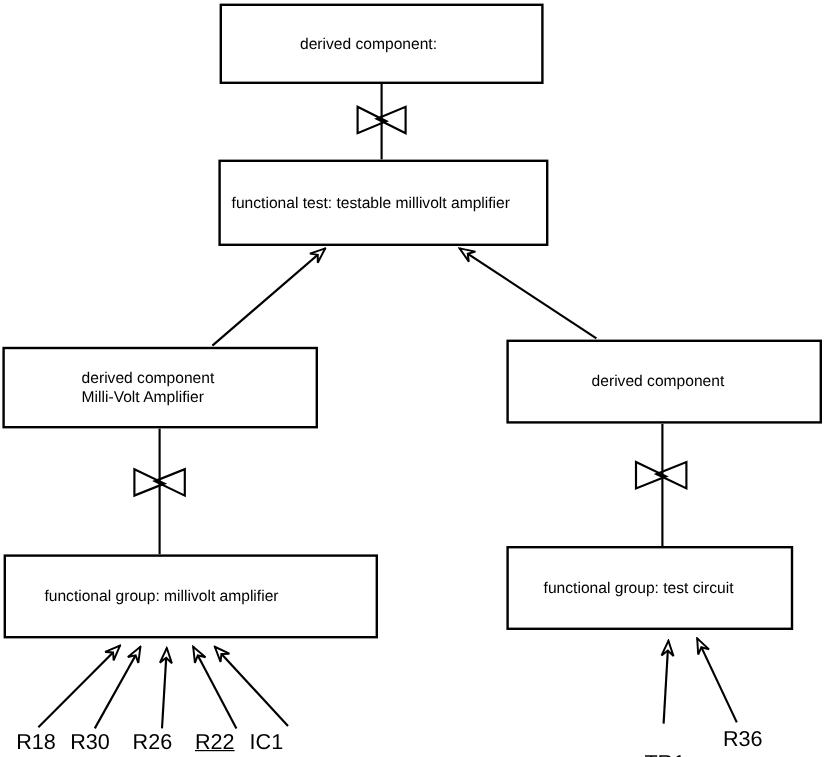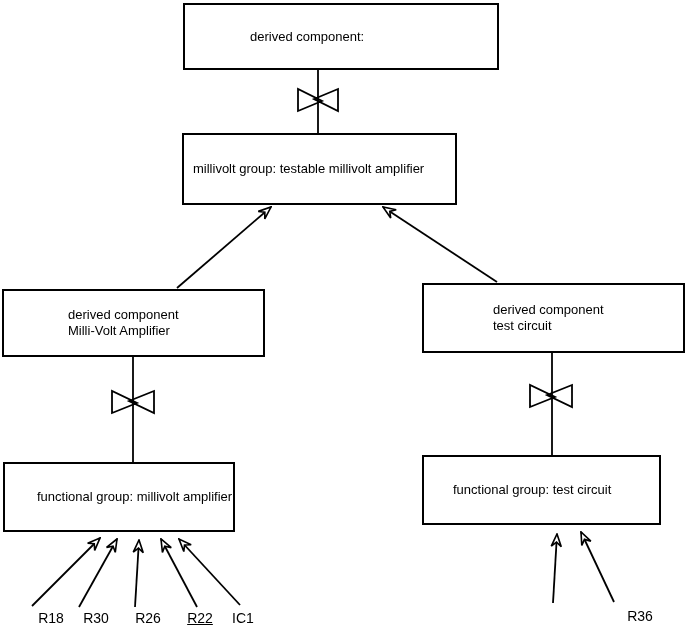--- a/index.html
+++ b/index.html
@@ -27,25 +27,24 @@
     justify-content: center;
     font-size: 13px;
     line-height: 16px;
     color: #000000;
   }
   .node span { display: block; }
   .pre { white-space: pre; }
   .comp-label {
     position: absolute;
     transform: translateX(-50%);
-    font-size: 14px;
+    font-size: 18px;
     line-height: 14px;
     color: #000000;
     white-space: nowrap;
-    margin-left: 21px;
   }
 </style>
 </head>
 <body>
 
 <div class="canvas">
 
   <svg class="connectors" width="698" height="631" viewBox="0 0 698 631" xmlns="http://www.w3.org/2000/svg">
     <defs>
       <marker id="ah" markerUnits="userSpaceOnUse" markerWidth="15" markerHeight="13" viewBox="0 0 12 10" refX="11" refY="5" orient="auto">
@@ -70,39 +69,38 @@
       <line x1="79" y1="607" x2="117" y2="539" marker-end="url(#ah)"></line>
       <line x1="135" y1="607" x2="139" y2="540" marker-end="url(#ah)"></line>
       <line x1="197" y1="607" x2="161" y2="539" marker-end="url(#ah)"></line>
       <line x1="240" y1="605" x2="179" y2="539" marker-end="url(#ah)"></line>
 
       <line x1="553" y1="603" x2="557" y2="534" marker-end="url(#ah)"></line>
       <line x1="614" y1="602" x2="581" y2="532" marker-end="url(#ah)"></line>
     </g>
   </svg>
 
-  <div class="node" style="left:183px; top:3px; width:316px; height:67px; padding-left:65px;">
+  <div class="node" style="left:183px; top:3px; width:270px; height:67px; padding-left:65px;">
     <span>derived component:</span>
   </div>
 
   <div class="node" style="left:182px; top:133px; width:275px; height:72px; padding-left:9px;">
-    <span>millivolt group: testable millivolt amplifier</span>
+    <span>functional test: testable millivolt amplifier</span>
   </div>
 
   <div class="node" style="left:2px; top:289px; width:263px; height:68px; padding-left:64px;">
     <span>derived component</span>
     <span>Milli-Volt Amplifier</span>
   </div>
 
   <div class="node" style="left:422px; top:283px; width:263px; height:70px; padding-left:69px;">
     <span>derived component</span>
-    <span>test circuit</span>
   </div>
 
-  <div class="node" style="left:3px; top:462px; width:232px; height:70px; padding-left:32px;">
+  <div class="node" style="left:3px; top:462px; width:312px; height:70px; padding-left:32px;">
     <span>functional group: millivolt amplifier</span>
   </div>
 
   <div class="node" style="left:422px; top:455px; width:239px; height:70px; padding-left:29px;">
     <span>functional group: test circuit</span>
   </div>
 
   <div class="comp-label" style="left:30px; top:611px;">R18</div>
   <div class="comp-label" style="left:75px; top:611px;">R30</div>
   <div class="comp-label" style="left:127px; top:611px;">R26</div>

